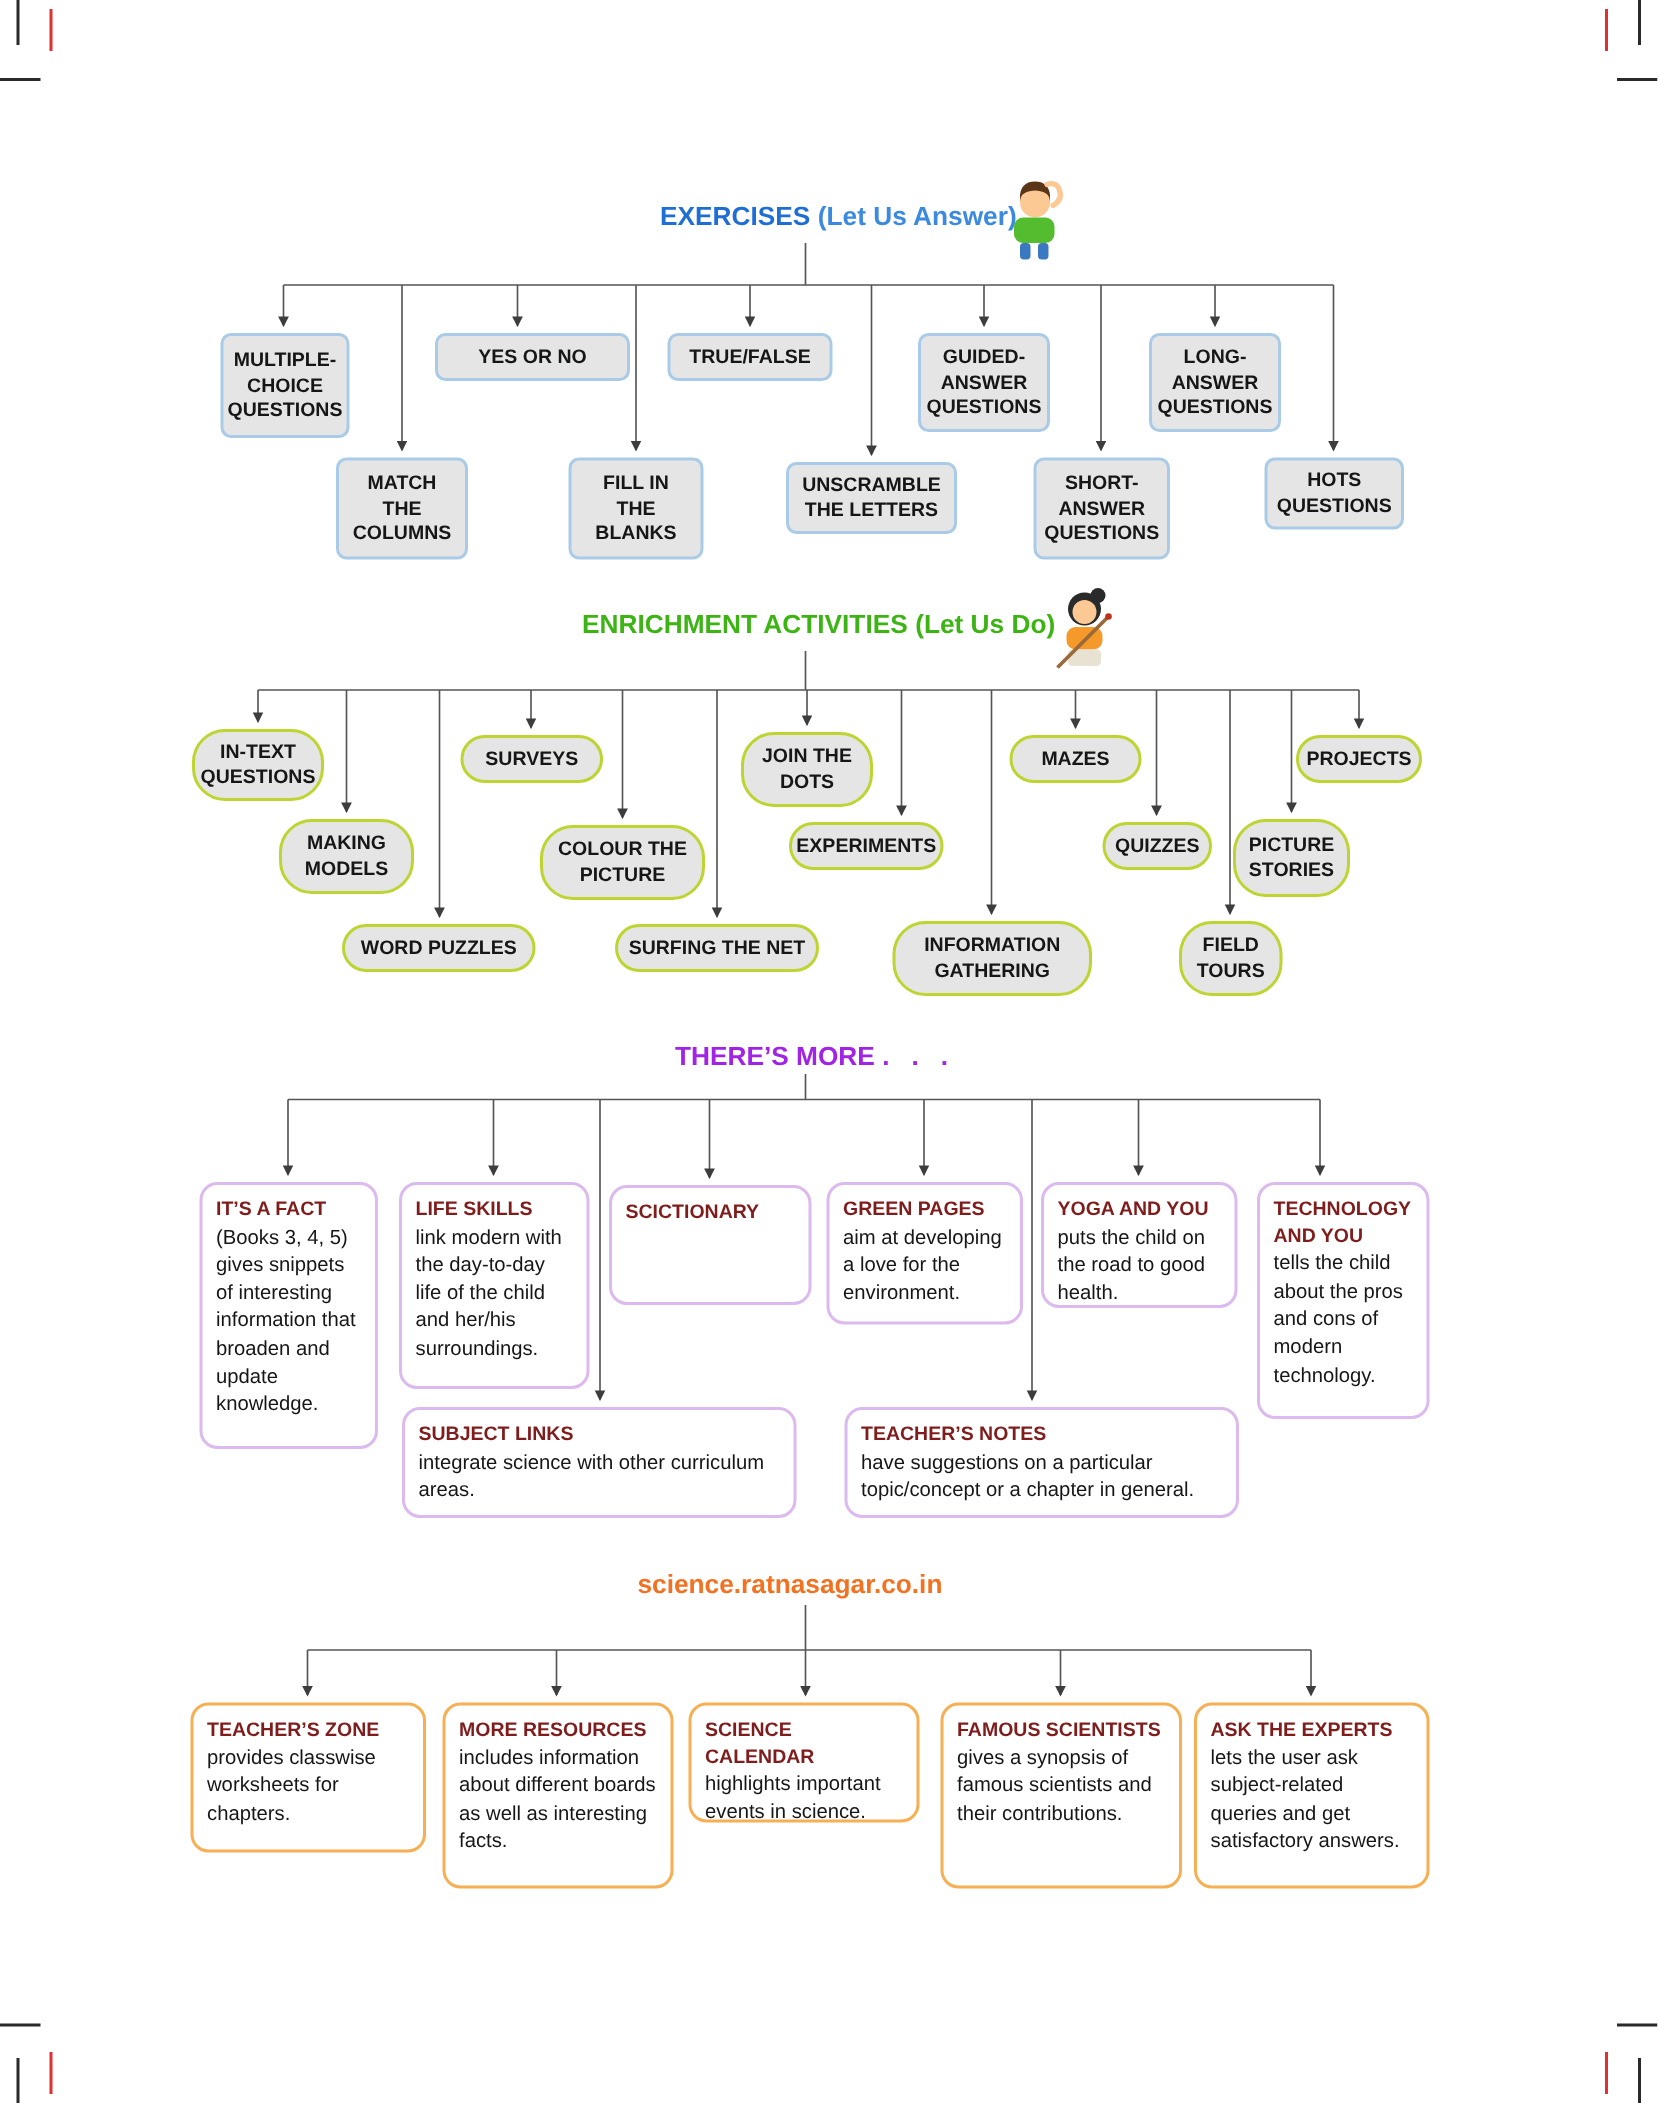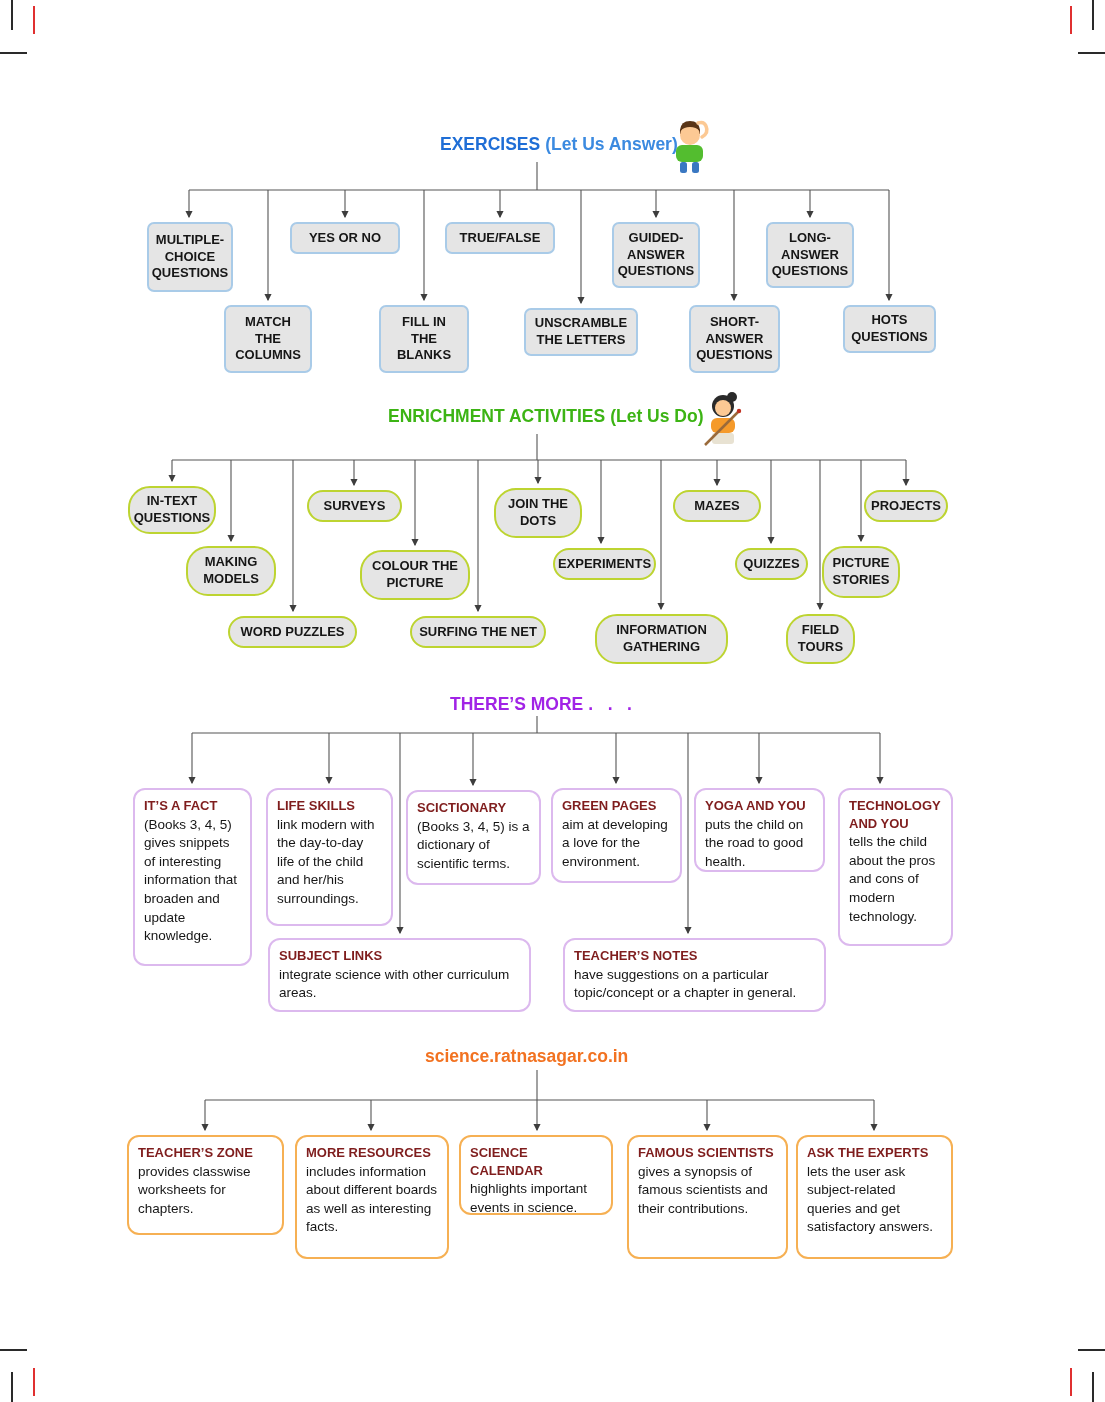--- a/index.html
+++ b/index.html
@@ -105,21 +105,21 @@
     <path d="M12,13 Q14,6 22,6 Q30,6 32,13 Q28,9 22,9 Q16,9 12,13 Z" fill="#5a3517"></path>
     <path d="M34,19 Q41,15 38,8 Q36,3 30,5" stroke="#fcc994" stroke-width="3.5" fill="none" stroke-linecap="round"></path>
     <rect x="8" y="27" width="27" height="17" rx="6" fill="#53bd2f"></rect>
     <rect x="12" y="44" width="7" height="11" rx="2.5" fill="#3a78c2"></rect>
     <rect x="24" y="44" width="7" height="11" rx="2.5" fill="#3a78c2"></rect>
   </svg>
 
   <div class="node s1" style="left:147px;top:222px;width:86px;height:70px">MULTIPLE-
 CHOICE
 QUESTIONS</div>
-  <div class="node s1" style="left:290px;top:222px;width:110px;height:32px">YES OR NO</div>
+  <div class="node s1" style="left:290px;top:222px;width:130px;height:32px">YES OR NO</div>
   <div class="node s1" style="left:445px;top:222px;width:110px;height:32px">TRUE/FALSE</div>
   <div class="node s1" style="left:612px;top:222px;width:88px;height:66px">GUIDED-
 ANSWER
 QUESTIONS</div>
   <div class="node s1" style="left:766px;top:222px;width:88px;height:66px">LONG-
 ANSWER
 QUESTIONS</div>
   <div class="node s1" style="left:224px;top:305px;width:88px;height:68px">MATCH
 THE
 COLUMNS</div>
@@ -151,21 +151,21 @@
 QUESTIONS</div>
   <div class="node s2" style="left:307px;top:490px;width:95px;height:32px">SURVEYS</div>
   <div class="node s2" style="left:494px;top:488px;width:88px;height:50px">JOIN THE
 DOTS</div>
   <div class="node s2" style="left:673px;top:490px;width:88px;height:32px">MAZES</div>
   <div class="node s2" style="left:864px;top:490px;width:84px;height:32px">PROJECTS</div>
   <div class="node s2" style="left:186px;top:546px;width:90px;height:50px">MAKING
 MODELS</div>
   <div class="node s2" style="left:360px;top:550px;width:110px;height:50px">COLOUR THE
 PICTURE</div>
-  <div class="node s2" style="left:553px;top:548px;width:103px;height:32px">EXPERIMENTS</div>
+  <div class="node s2" style="left:526px;top:548px;width:103px;height:32px">EXPERIMENTS</div>
   <div class="node s2" style="left:735px;top:548px;width:73px;height:32px">QUIZZES</div>
   <div class="node s2" style="left:822px;top:546px;width:78px;height:52px">PICTURE
 STORIES</div>
   <div class="node s2" style="left:228px;top:616px;width:129px;height:32px">WORD PUZZLES</div>
   <div class="node s2" style="left:410px;top:616px;width:136px;height:32px">SURFING THE NET</div>
   <div class="node s2" style="left:595px;top:614px;width:133px;height:50px">INFORMATION
 GATHERING</div>
   <div class="node s2" style="left:786px;top:614px;width:69px;height:50px">FIELD
 TOURS</div>
 
@@ -174,23 +174,22 @@
   </div>
 
   <div class="card s3" style="left:133px;top:788px;width:119px;height:178px">
     <div class="card-title">IT’S A FACT</div>
     <div class="card-text">(Books 3, 4, 5) gives snippets of interesting information that broaden and update knowledge.</div>
   </div>
   <div class="card s3" style="left:266px;top:788px;width:127px;height:138px">
     <div class="card-title">LIFE SKILLS</div>
     <div class="card-text">link modern with the day-to-day life of the child and her/his surroundings.</div>
   </div>
-  <div class="card s3" style="left:406px;top:790px;width:135px;height:95px">
+  <div class="card s3" style="left:406px;top:790px;width:135px;height:80px">
     <div class="card-title">SCICTIONARY</div>
-    <div class="card-text">(Books 3, 4, 5) is a dictionary of scientific terms.</div>
   </div>
   <div class="card s3" style="left:551px;top:788px;width:131px;height:95px">
     <div class="card-title">GREEN PAGES</div>
     <div class="card-text">aim at developing a love for the environment.</div>
   </div>
   <div class="card s3" style="left:694px;top:788px;width:131px;height:84px">
     <div class="card-title">YOGA AND YOU</div>
     <div class="card-text">puts the child on the road to good health.</div>
   </div>
   <div class="card s3" style="left:838px;top:788px;width:115px;height:158px">

